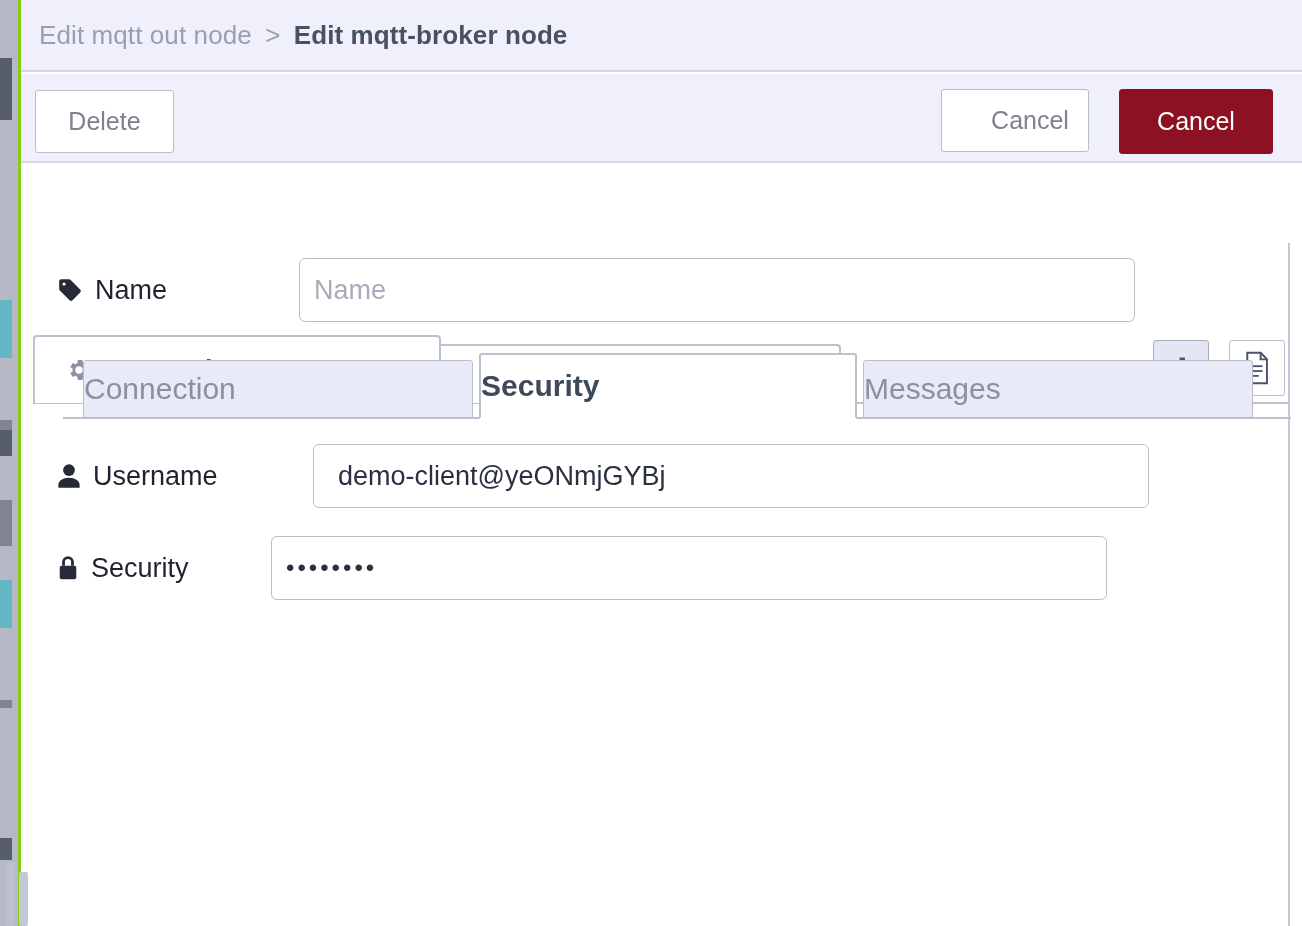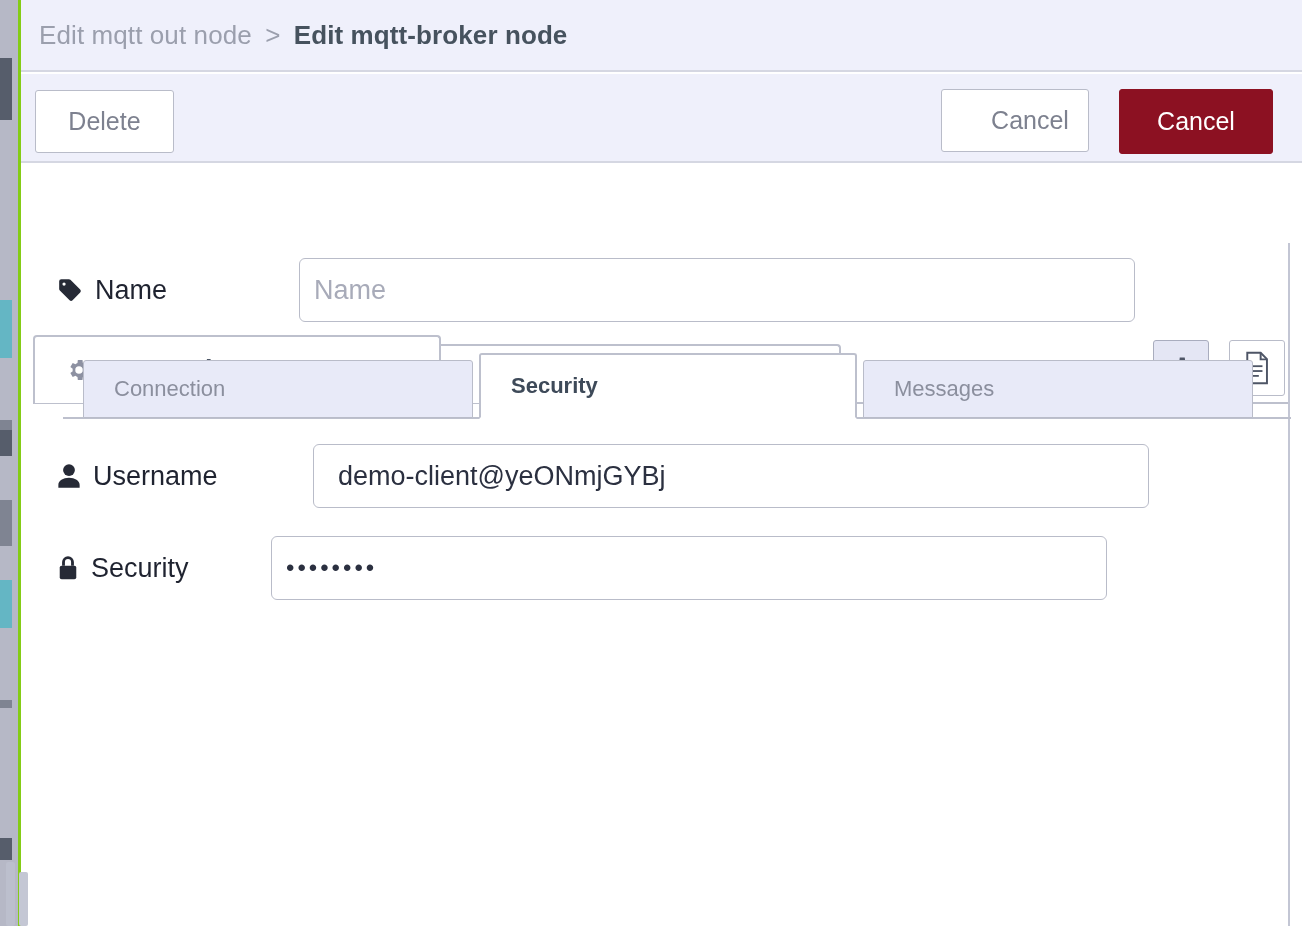--- a/index.html
+++ b/index.html
@@ -195,22 +195,21 @@
     width: 1228px; height: 66px;
   }
   .subtab-underline {
     position: absolute; left: 0px; top: 64px;
     width: 1228px; height: 2px;
     background: #bdc0cd;
   }
   .subtab {
     position: absolute;
     display: flex; align-items: center;
-    padding-left: 30px;
-    font-size: 22px;
+    font-size: 30px;
     cursor: pointer;
     border: 1px solid #b9bcc9;
     border-radius: 3px 3px 0 0;
   }
   .subtab.inactive {
     background: #e8eaf8;
     color: #8b8f9e;
     top: 7px;
     height: 58px;
   }

